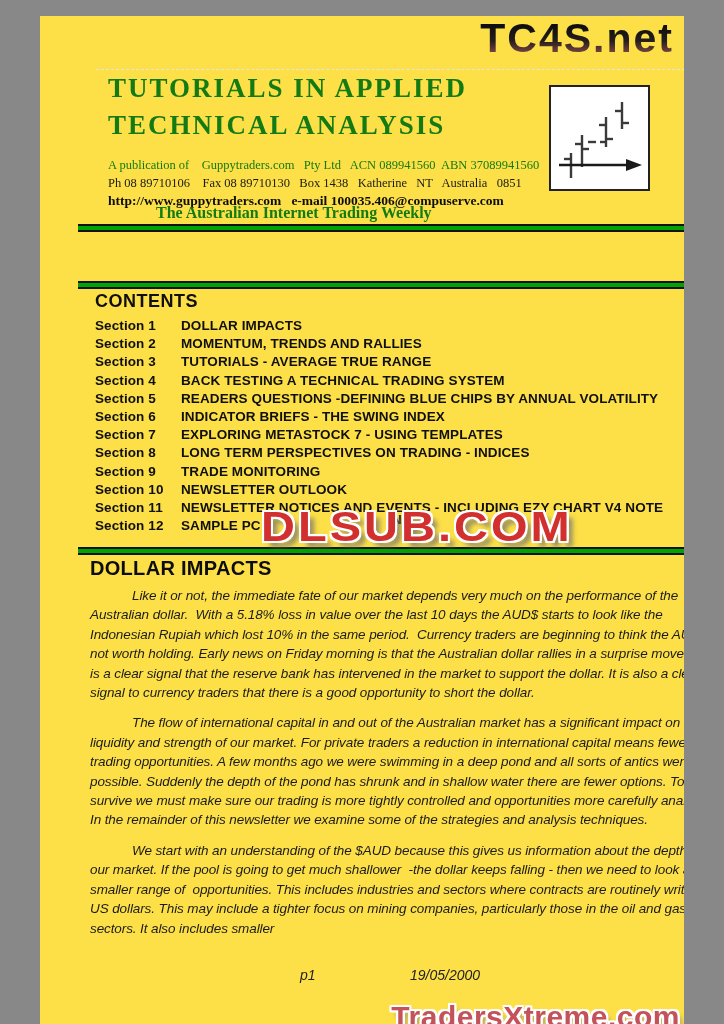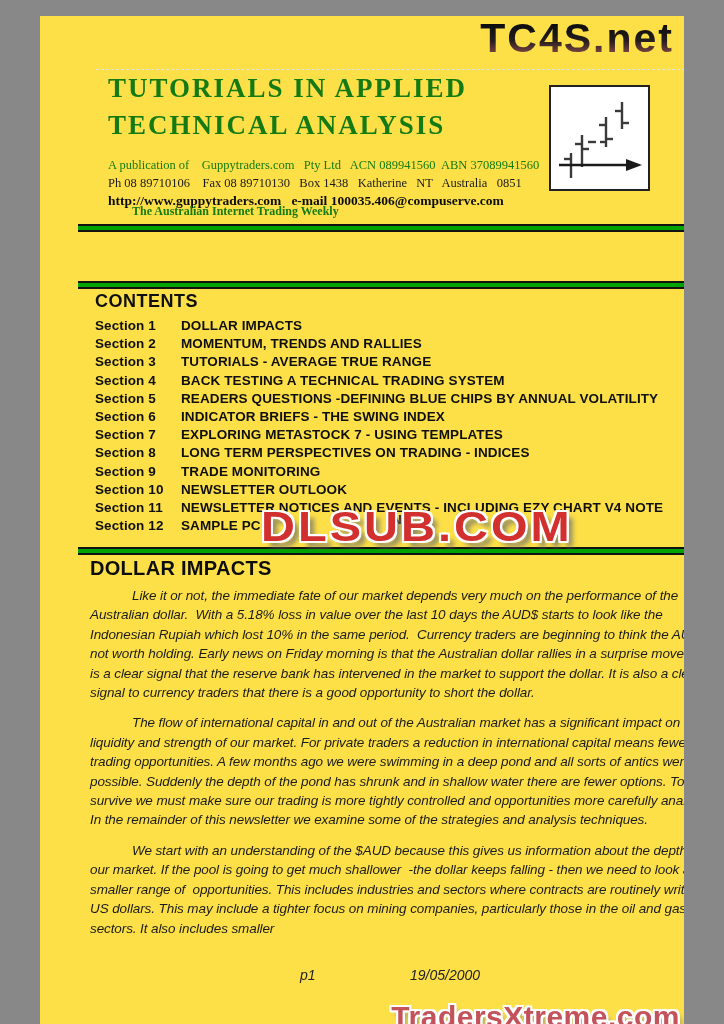--- a/index.html
+++ b/index.html
@@ -26,22 +26,22 @@
   
   .title{
     position:absolute;left:68px;top:54px;
     color:#147a14;font-weight:bold;font-size:27px;line-height:37px;letter-spacing:2px;
   }
   .pub{position:absolute;left:68px;top:140px;font-size:12.5px;line-height:18px;}
   .pub-line1{color:#147a14;}
   .pub-line2{color:#1a1a1a;}
   .pub-line3{color:#0d0d0d;font-weight:bold;font-size:13.5px;}
   .tagline{
-    position:absolute;left:92px;top:188px;
-    color:#147a14;font-weight:bold;font-size:12px;
+    position:absolute;left:116px;top:188px;
+    color:#147a14;font-weight:bold;font-size:16px;
   }
 
   
   .logo-box{
     position:absolute;left:509px;top:69px;width:97px;height:102px;
     border:2px solid #222;background:#fff;
   }
 
   
   .rule{position:absolute;left:38px;width:654px;height:4px;background:#00a300;

